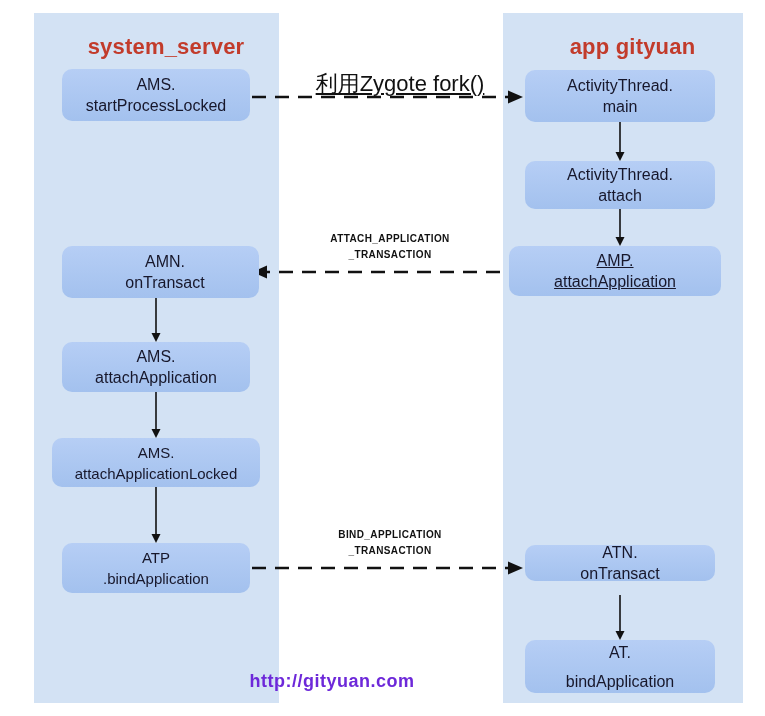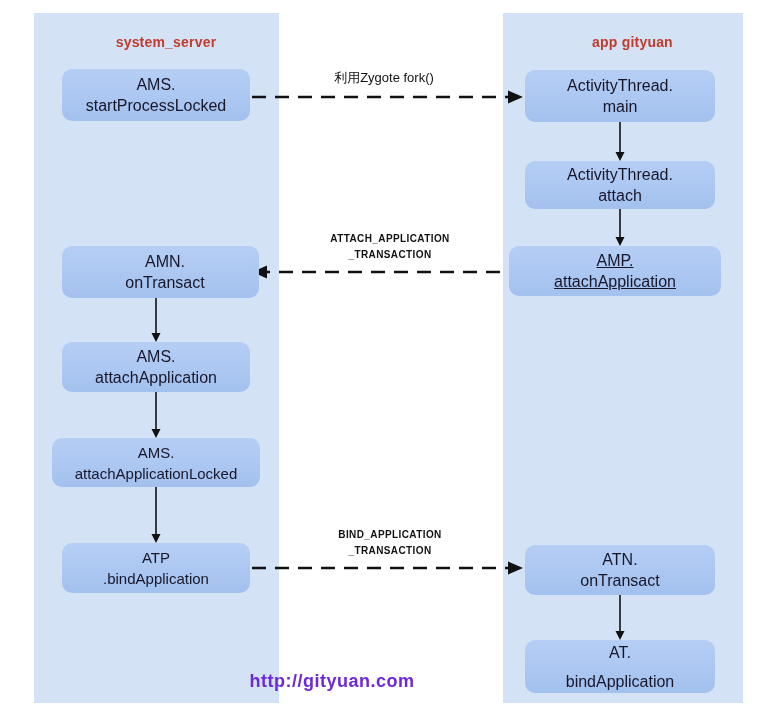--- a/index.html
+++ b/index.html
@@ -4,43 +4,43 @@
 <style>
   html,body{margin:0;padding:0;background:#ffffff;}
   .canvas{
     position:relative;width:765px;height:716px;background:#ffffff;overflow:hidden;
     font-family:"Liberation Sans","DejaVu Sans",sans-serif;
   }
   .panel{position:absolute;top:13px;height:690px;background:#d3e2f4;}
   .panel-left{left:34px;width:245px;}
   .panel-right{left:503px;width:240px;}
   .panel-title{
-    margin-top:21px;text-align:center;font-size:14px;font-weight:bold;color:#c23b2b;
+    margin-top:21px;text-align:center;font-size:22px;font-weight:bold;color:#c23b2b;
     letter-spacing:0.2px;
     padding-left:19px;
   }
   .bx{
     position:absolute;border-radius:10px;
     background:linear-gradient(180deg,#b6cef5 0%,#a3c1ee 100%);
     display:flex;flex-direction:column;justify-content:center;align-items:center;
     color:#17172b;font-size:16px;line-height:21px;text-align:center;
   }
   .bl0{left:62px;top:69px;width:188px;height:52px;}
   .bl1{left:62px;top:246px;width:188px;height:52px;padding-left:9px;}
   .bl2{left:62px;top:342px;width:188px;height:50px;}
   .bl3{left:52px;top:438px;width:208px;height:49px;font-size:15px;}
   .bl4{left:62px;top:543px;width:188px;height:50px;font-size:15px;}
   .br0{left:525px;top:70px;width:190px;height:52px;}
   .br1{left:525px;top:161px;width:190px;height:48px;}
   .br2{left:509px;top:246px;width:212px;height:50px;text-decoration:underline;}
-  .br3{left:525px;top:545px;width:190px;height:50px;}
+  .br3{left:525px;top:545px;width:190px;height:36px;}
   .br4{left:525px;top:640px;width:190px;height:53px;gap:8px;}
   .arrows{position:absolute;left:0;top:0;width:765px;height:716px;}
   .arrow-label{position:absolute;transform:translateX(-50%);color:#111111;white-space:nowrap;text-align:center;}
-  .label-fork{left:384px;top:69px;font-size:13px;}
+  .label-fork{left:400px;top:69px;font-size:22px;text-decoration:underline;}
   .label-tx{font-size:10px;font-weight:bold;line-height:16px;letter-spacing:0.4px;}
   .label-attach{left:390px;top:231px;}
   .label-bind{left:390px;top:527px;}
   .watermark{
     position:absolute;left:332px;top:671px;transform:translateX(-50%);
     font-size:18px;color:#6d28d9;letter-spacing:0.5px;font-weight:bold;
   }
 </style>
 </head>
 <body>

